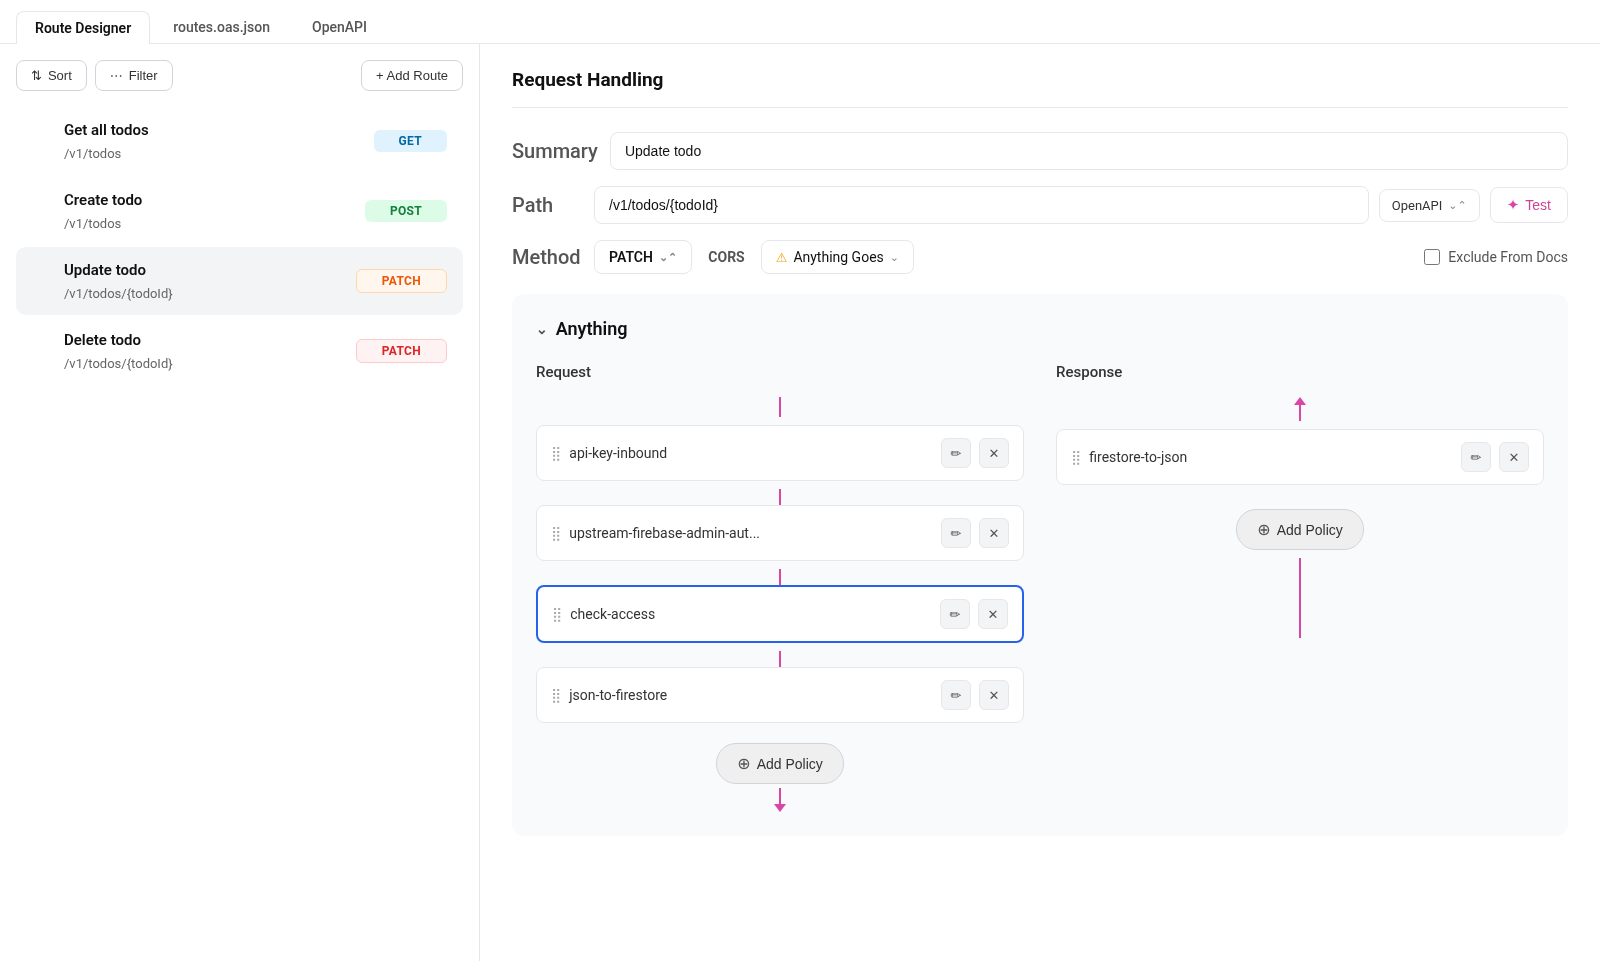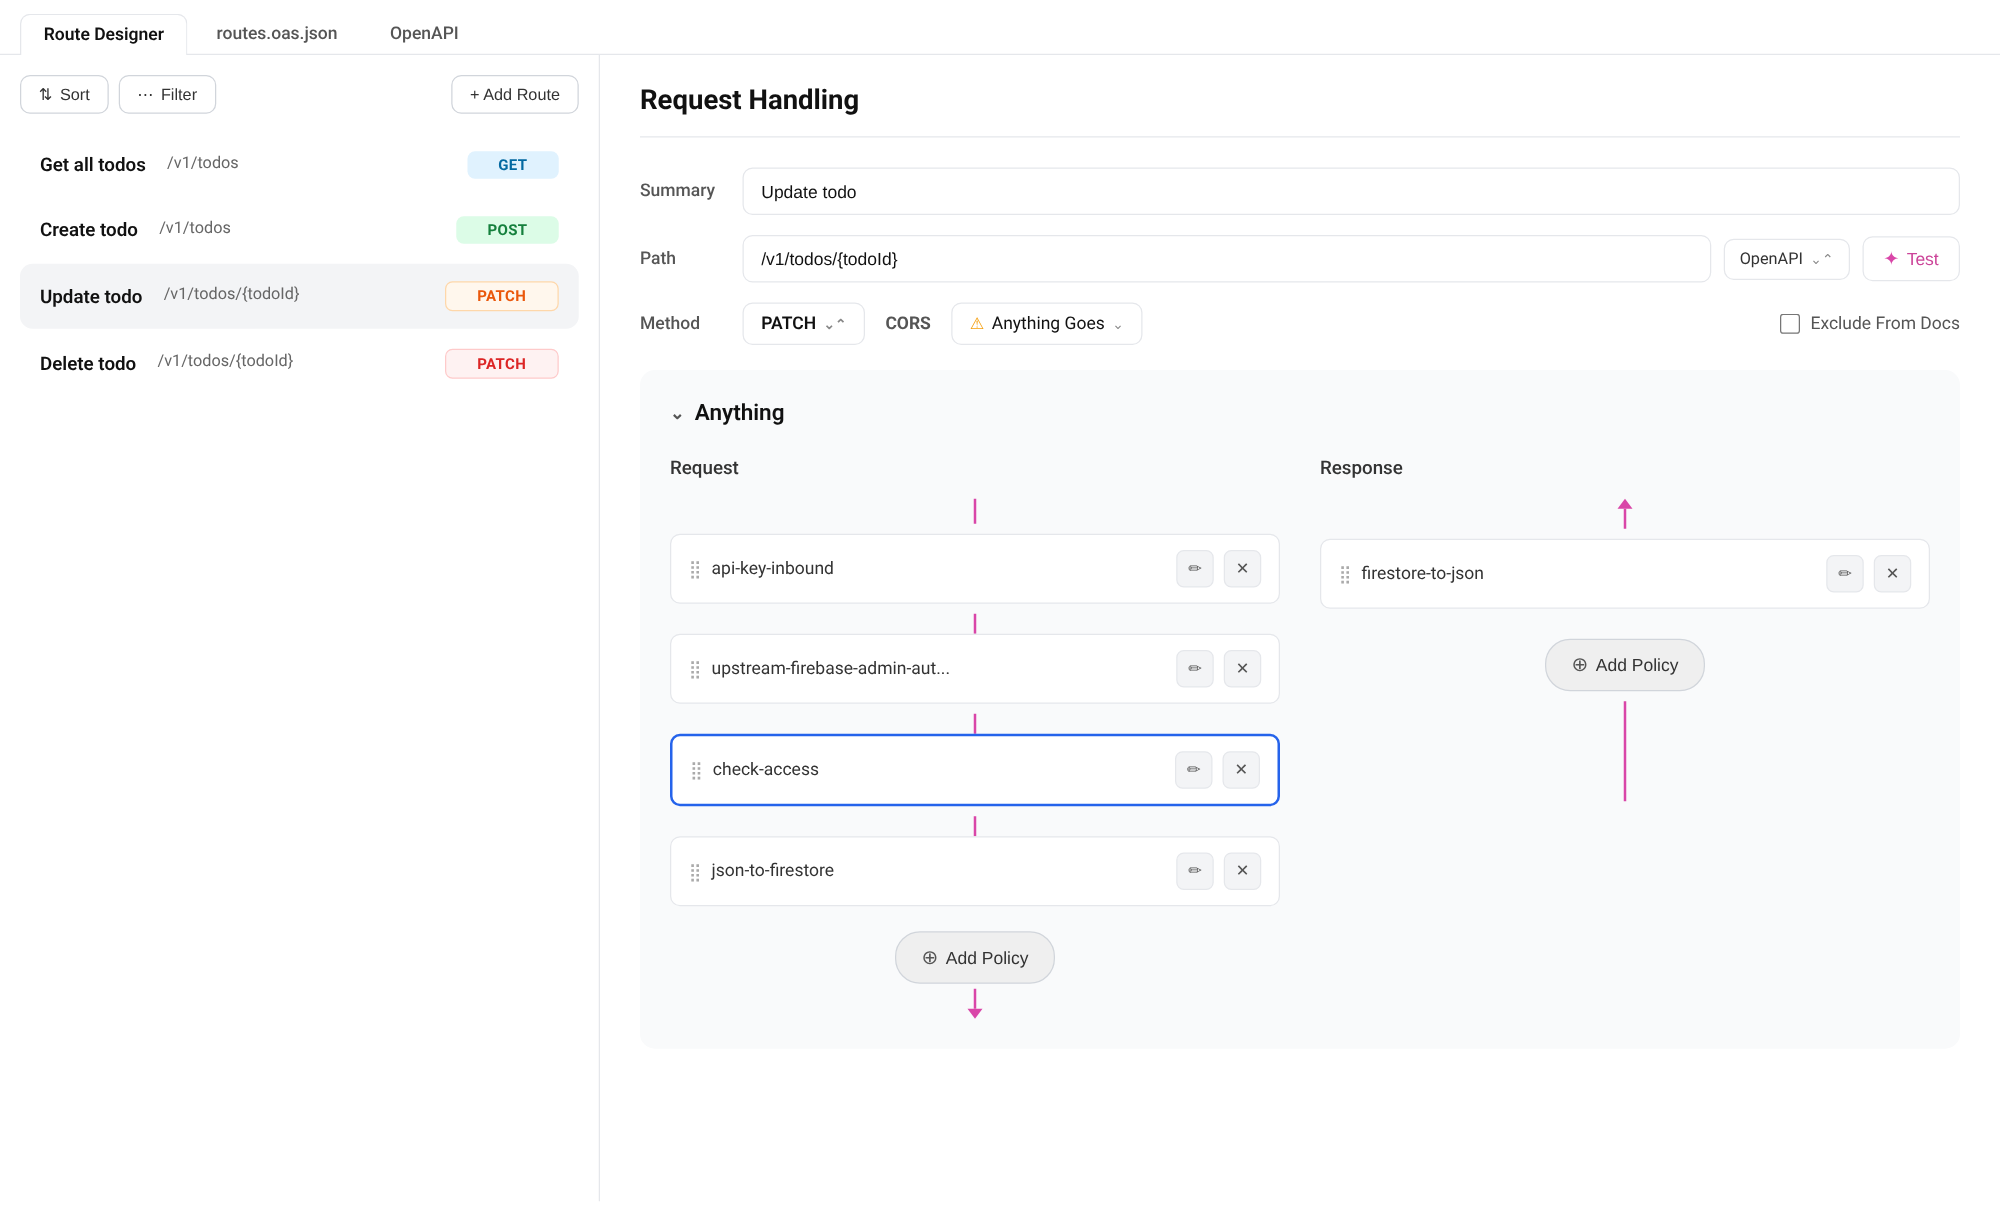--- a/index.html
+++ b/index.html
@@ -105,22 +105,23 @@
       padding: 14px 16px;
       border-radius: 10px;
       cursor: pointer;
       background: #fff;
     }
     .route-item.active {
       background: #f3f4f6;
     }
     .route-item-info {
       display: flex;
-      flex-direction: row;
-      gap: 17px;
+      flex-direction: column;
+      gap: 7px;
+      margin-left: 32px;
     }
     .route-item-name {
       font-size: 15px;
       font-weight: 600;
       color: #111;
     }
     .route-item-path {
       font-size: 13px;
       color: #666;
     }
@@ -137,37 +138,37 @@
     .badge-delete { background: #fef2f2; color: #dc2626; border: 1px solid #fecaca; }
 
     
     .right-panel {
       flex: 1;
       padding: 24px 32px;
       overflow-y: auto;
     }
 
     .section-title {
-      font-size: 22px;
+      font-size: 19px;
       font-weight: 700;
       color: #111;
       margin-bottom: 24px;
       padding-bottom: 16px;
       border-bottom: 1px solid #e5e7eb;
     }
 
     
     .form-row {
       display: flex;
       align-items: center;
       margin-bottom: 16px;
       gap: 12px;
     }
     .form-label {
-      font-size: 14px;
+      font-size: 20px;
       color: #555;
       min-width: 70px;
       font-weight: 500;
     }
     .form-input {
       flex: 1;
       padding: 10px 14px;
       border: 1px solid #e5e7eb;
       border-radius: 8px;
       font-size: 14px;

